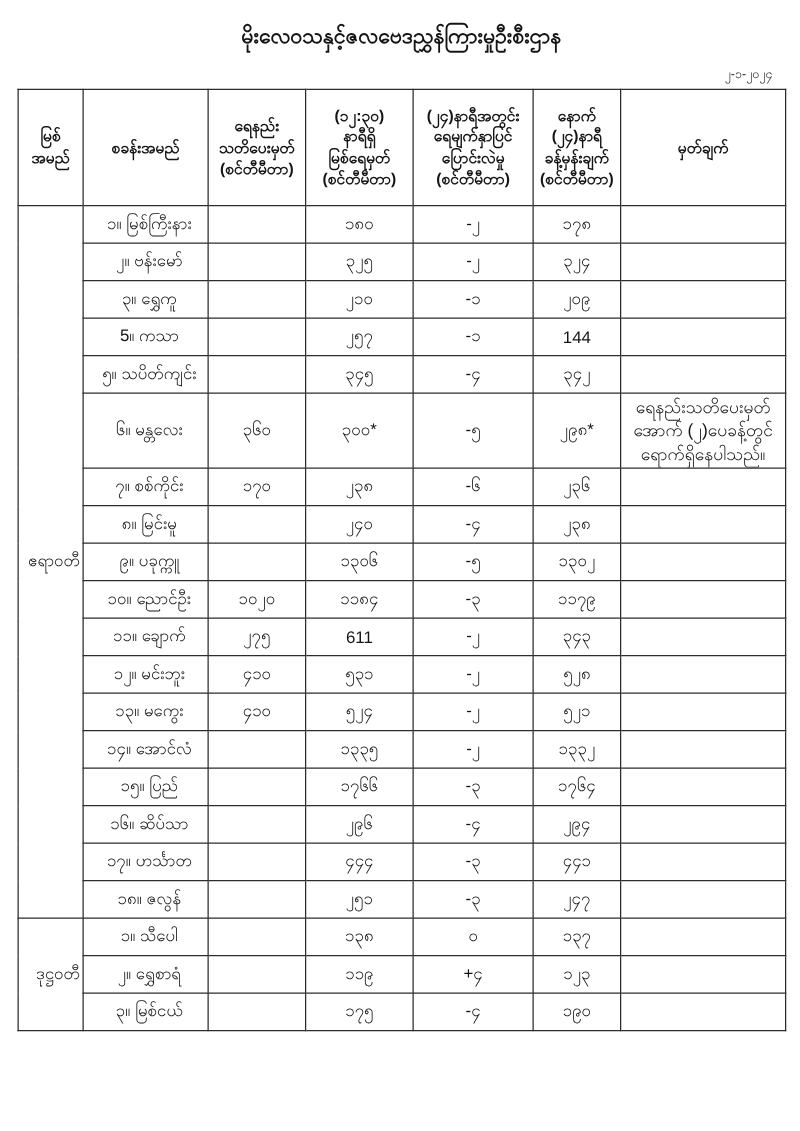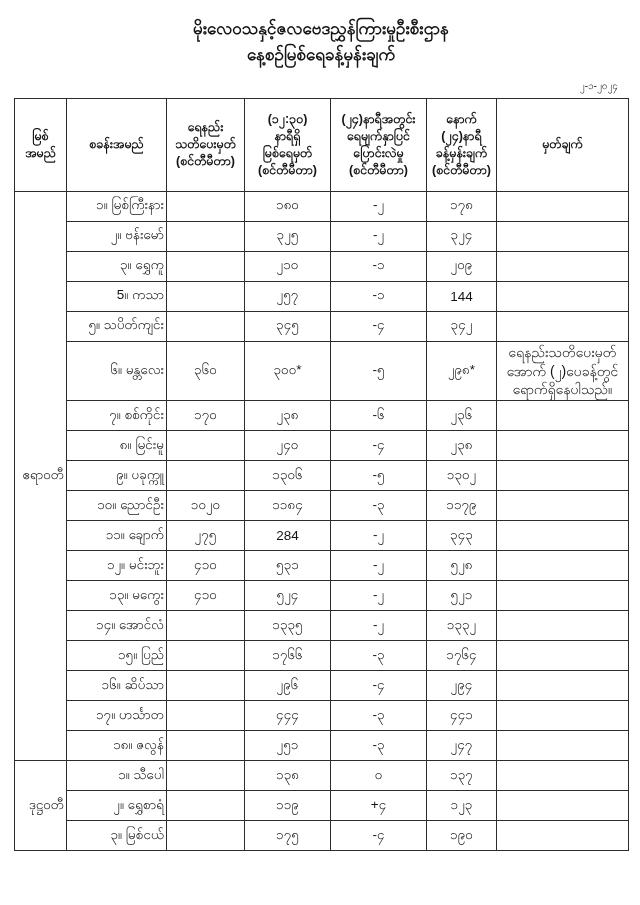--- a/index.html
+++ b/index.html
@@ -30,40 +30,39 @@
   .river-table thead th {
     font-weight:bold; font-size:12.5px;
     white-space:pre-line; text-align:center; vertical-align:middle;
     height:88px; padding:2px 1px; line-height:1.35;
   }
   .river-table td {
     font-size:13.5px; height:27px;
     text-align:center; vertical-align:middle;
     padding:1px 2px;
   }
-  td.station-col { text-align:right; padding-left:8px; white-space:nowrap;margin-top:44px; }
+  td.station-col { text-align:center; padding-left:8px; white-space:nowrap;margin-top:44px; }
   td.remark-col  { font-size:14px; line-height:1.35; padding:1px 3px; }
   td.river-cell  { font-size:13.5px; font-weight:normal; text-align:right; }
 
   col.c-river   { width:52px; }
   col.c-station { width:100px; }
   col.c-warning { width:78px; }
   col.c-current { width:86px; }
   col.c-change  { width:96px; }
   col.c-forecast{ width:70px; }
   col.c-remark  { width:132px; }
 </style>
 </head>
 <body>
 
 <div class="page">
 
   <div class="title">
     <span class="line">မိုးလေဝသနှင့်ဇလဗေဒညွှန်ကြားမှုဦးစီးဌာန</span>
-    <span class="line">နေ့စဉ်မြစ်ရေခန့်မှန်းချက်</span>
   </div>
 
   <div class="date-line">၂-၁-၂၀၂၄</div>
 
   <table class="river-table">
     <colgroup>
       <col class="c-river">
         <col class="c-station">
         <col class="c-warning">
       <col class="c-current">
@@ -173,21 +172,21 @@
           <td class="station-col">၁၀။ ညောင်ဦး</td>
           <td class="warning-col">၁၀၂၀</td>
           <td class="current-col">၁၁၈၄</td>
           <td class="change-col">-၃</td>
           <td class="forecast-col">၁၁၇၉</td>
           <td class="remark-col"></td>
         </tr>
         <tr>
           <td class="station-col">၁၁။ ချောက်</td>
           <td class="warning-col">၂၇၅</td>
-          <td class="current-col">284</td>
+          <td class="current-col">611</td>
           <td class="change-col">-၂</td>
           <td class="forecast-col">၃၄၃</td>
           <td class="remark-col"></td>
         </tr>
         <tr>
           <td class="station-col">၁၂။ မင်းဘူး</td>
           <td class="warning-col">၄၁၀</td>
           <td class="current-col">၅၃၁</td>
           <td class="change-col">-၂</td>
           <td class="forecast-col">၅၂၈</td>

